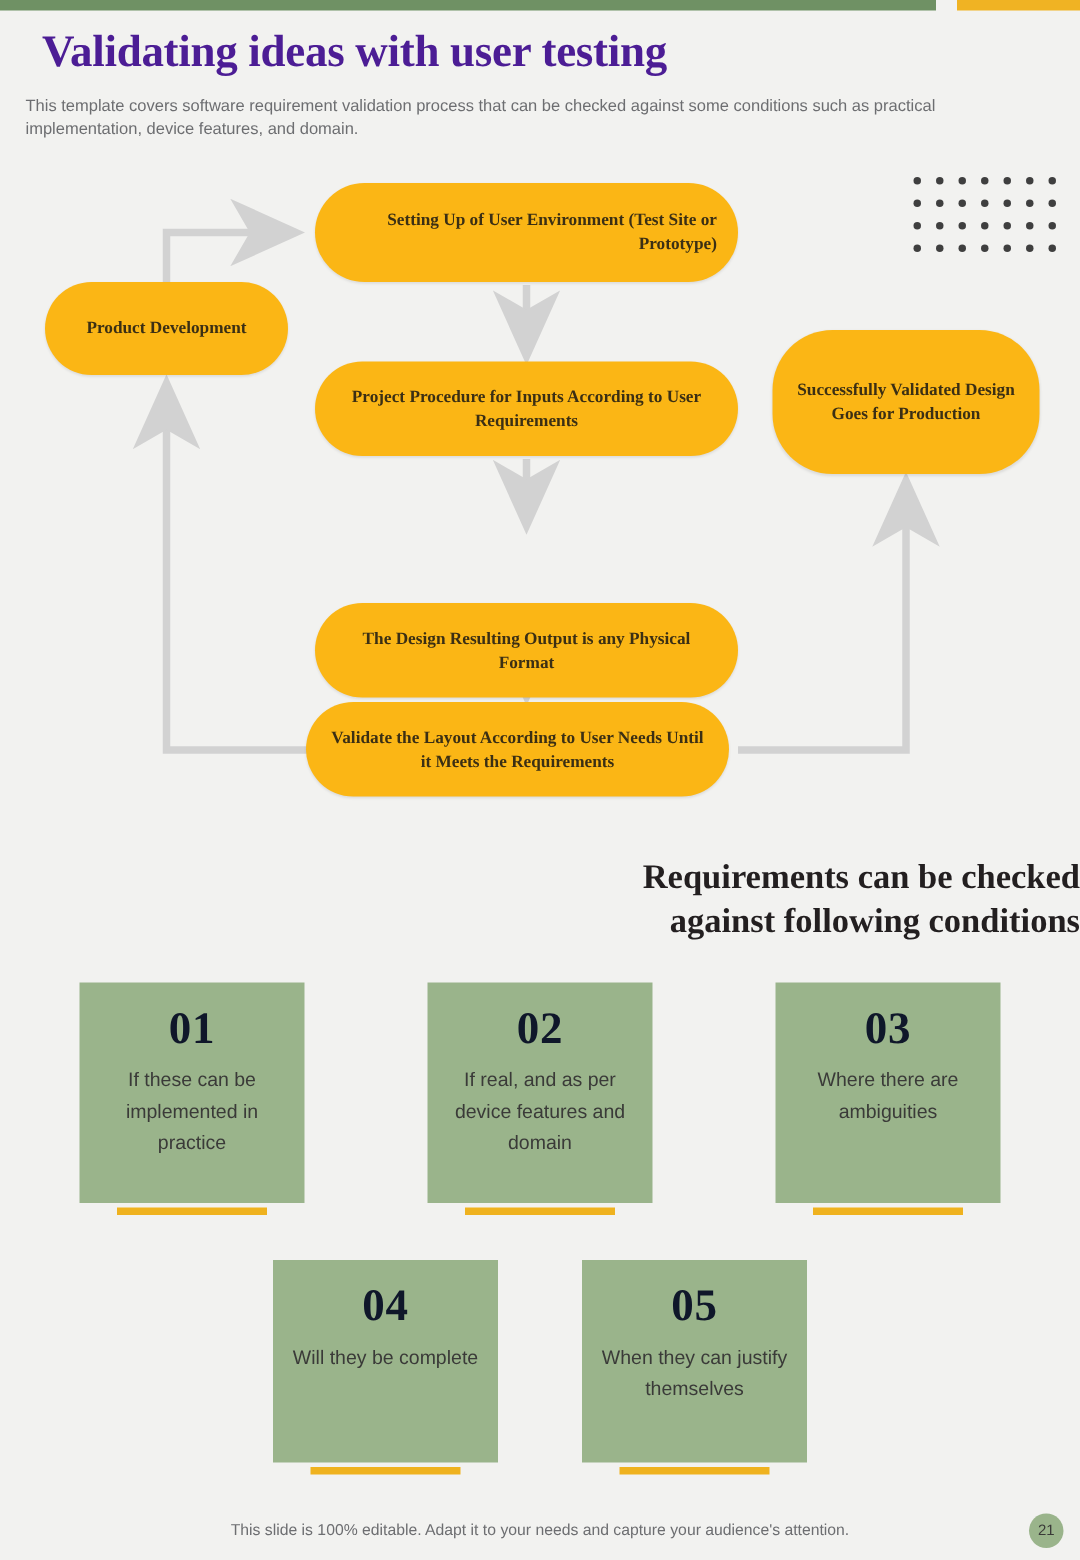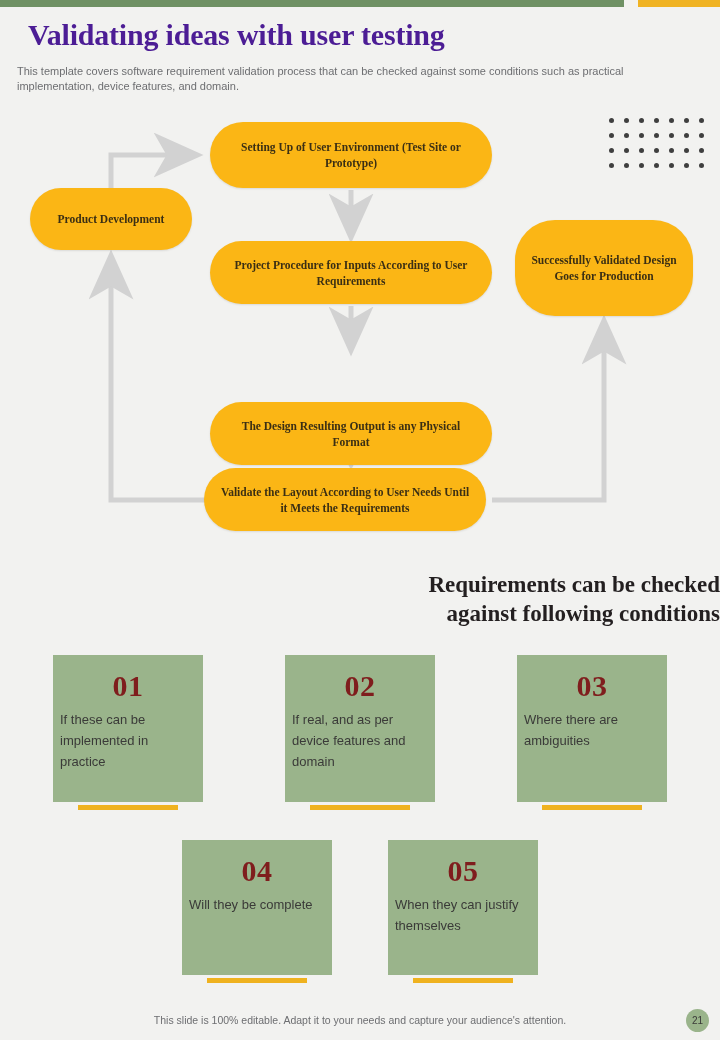--- a/index.html
+++ b/index.html
@@ -66,21 +66,21 @@
     justify-content: center;
     text-align: center;
     font-family: "Liberation Serif", serif;
     font-weight: bold;
     font-size: 11.5px;
     line-height: 16px;
     color: #3b2f14;
     padding: 4px 14px;
     box-shadow: 0 1px 2px rgba(0,0,0,0.10);
   }
-  .node-1 { left: 210px; top: 22px;  width: 282px; height: 66px; }
+  .node-1 { left: 210px; top: 22px;  width: 282px; height: 66px; text-align: right; }
   .node-2 { left: 210px; top: 141px; width: 282px; height: 63px; }
   .node-3 { left: 210px; top: 254px; width: 282px; height: 63px; margin-top: 48px; }
   .node-4 { left: 204px; top: 368px; width: 282px; height: 63px; }
   .node-left  { left: 30px;  top: 88px;  width: 162px; height: 62px; }
   .node-right { left: 515px; top: 120px; width: 178px; height: 96px; }
   
   .section-heading {
     position: absolute; left: 0; top: 570px; width: 720px;
     text-align: right;
     font-family: "Liberation Serif", serif;
@@ -104,27 +104,27 @@
     flex-direction: column;
     align-items: center;
     padding-top: 14px;
   }
   .row-2 .card { height: 135px; }
   .card-num {
     font-family: "Liberation Serif", serif;
     font-weight: bold;
     font-size: 30px;
     line-height: 34px;
-    color: #7f1d1d;
+    color: #0f172a;
     letter-spacing: 0.5px;
   }
   .card-text {
     margin-top: 6px;
     width: 136px;
-    text-align: left;
+    text-align: center;
     font-size: 13px;
     line-height: 21px;
     color: #3a3a38;
   }
   .card-bar {
     width: 100px; height: 5px;
     background: #efb21f;
     margin: 3px auto 0 auto;
   }
   

